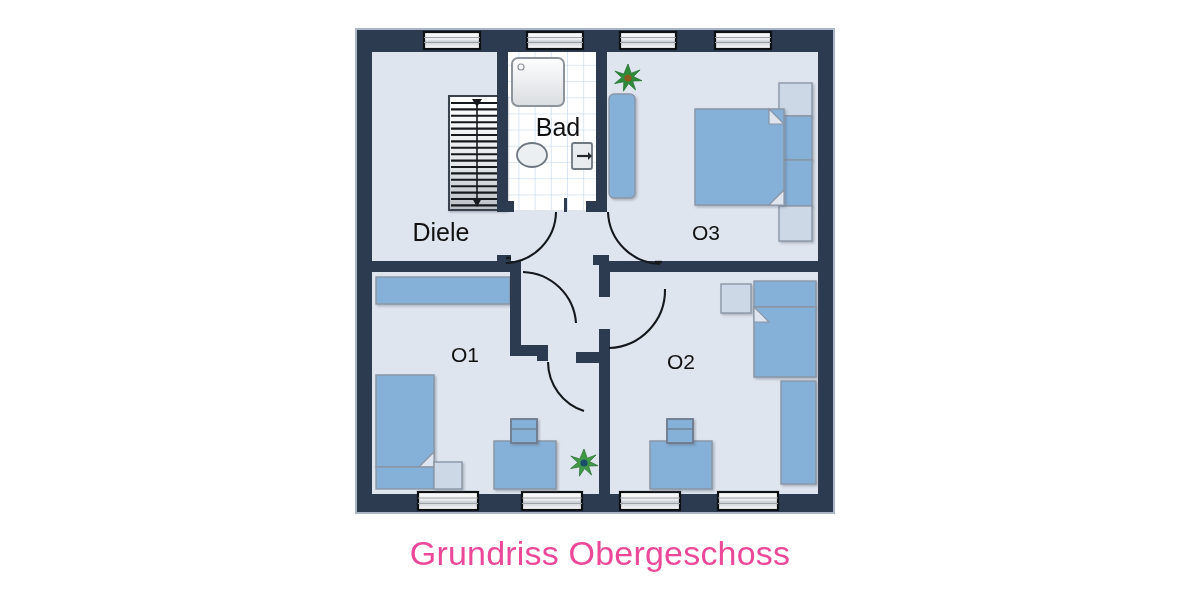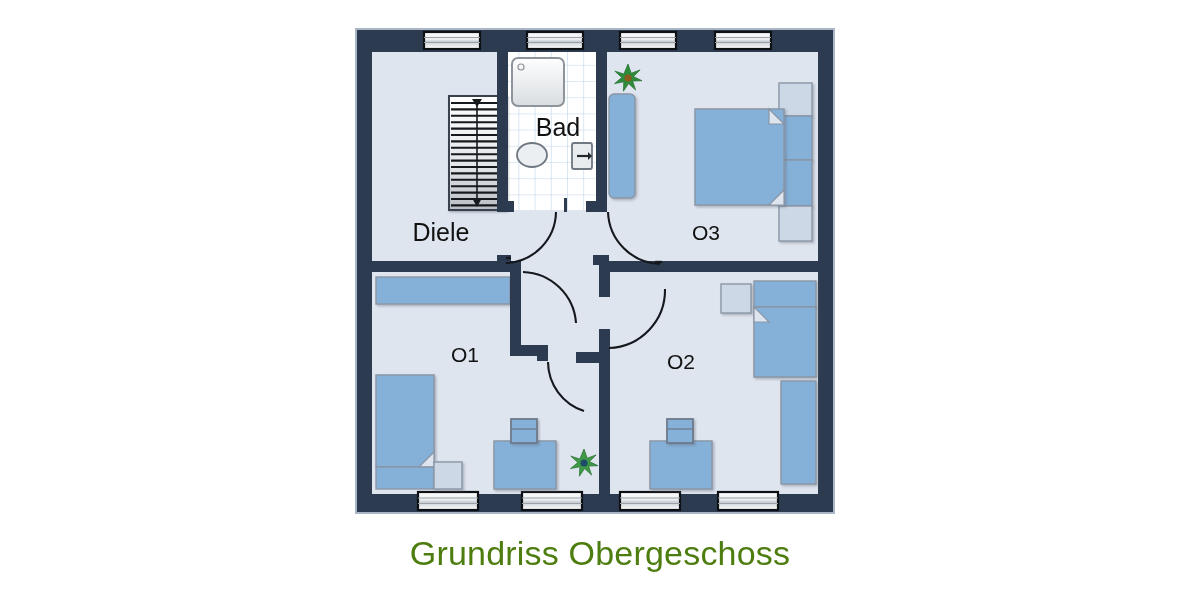--- a/index.html
+++ b/index.html
@@ -8,21 +8,21 @@
     background:#ffffff;
     font-family:"Liberation Sans", sans-serif;
     overflow:hidden;
   }
   #stage{position:relative;width:1200px;height:600px;}
   #plan-wrap{position:absolute;left:0;top:0;width:1200px;height:530px;}
   #caption{
     position:absolute;left:0;top:534px;width:1200px;
     text-align:center;
     font-size:34px;
-    color:#4d7c0f;
+    color:#ec4899;
     letter-spacing:0.2px;
     font-family:"Liberation Sans", sans-serif;
   }
   svg{display:block;}
 </style>
 </head>
 <body>
 
 <div id="stage">
 

